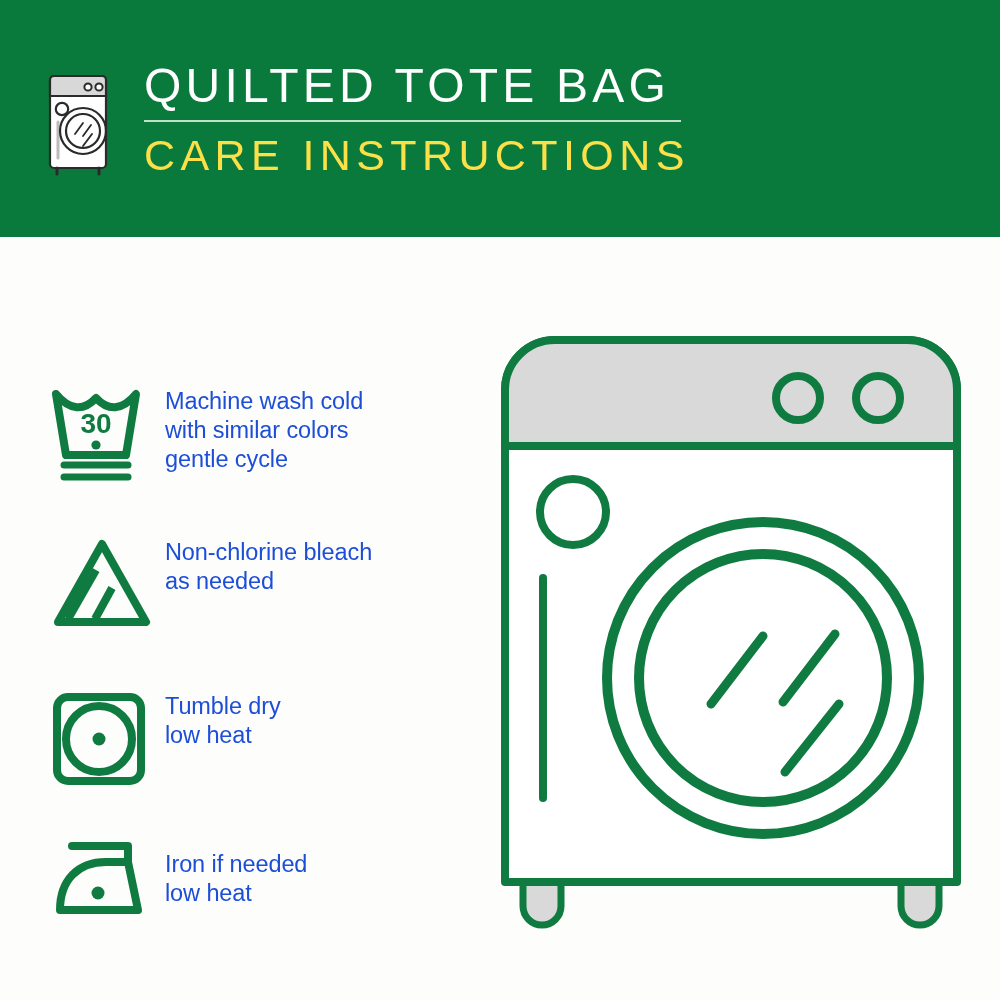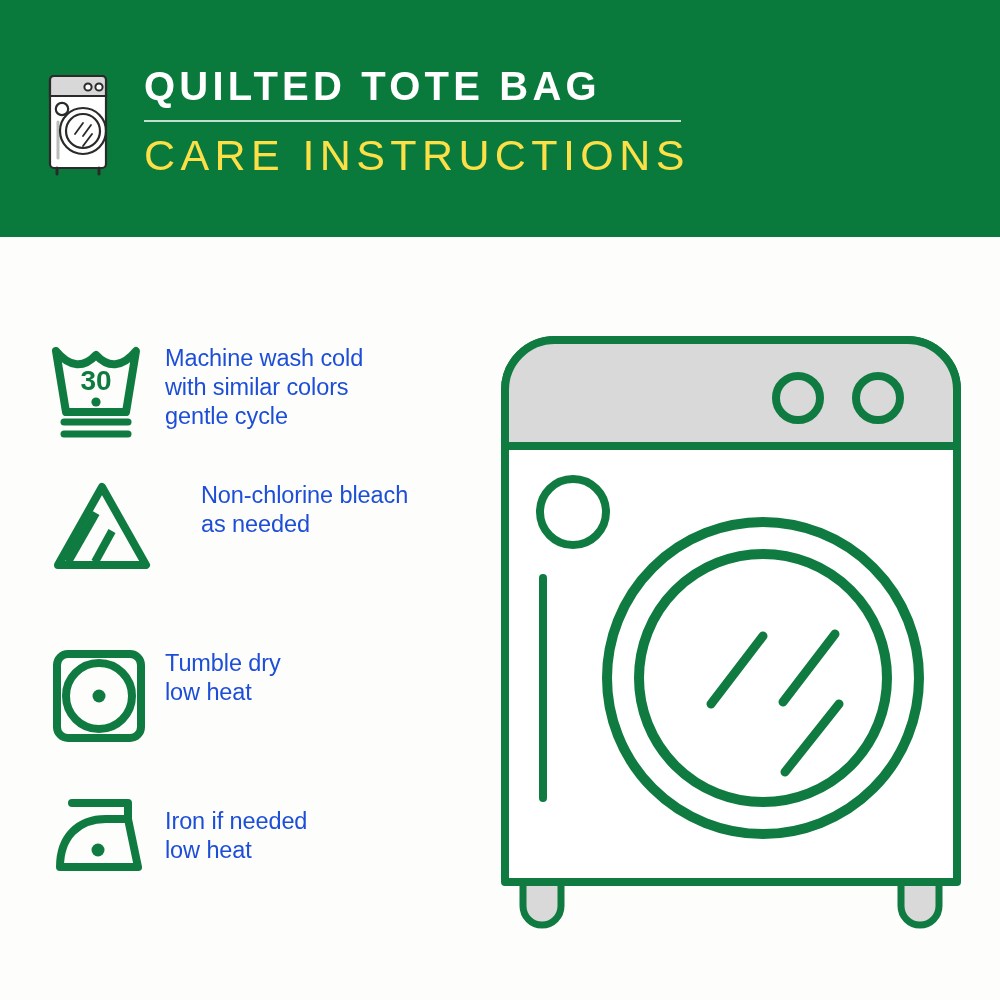--- a/index.html
+++ b/index.html
@@ -38,22 +38,22 @@
     height: 108px;
   }
   #header-text {
     position: absolute;
     left: 144px;
     top: 62px;
     width: 700px;
   }
   #title-line1 {
     color: #ffffff;
-    font-size: 40px;
-    font-weight: 700;
+    font-size: 48px;
+    font-weight: 400;
     letter-spacing: 4.2px;
     line-height: 48px;
     white-space: nowrap;
   }
   #title-rule {
     width: 537px;
     height: 2px;
     background: #bfe0cc;
     margin-top: 10px;
     margin-bottom: 8px;
@@ -74,39 +74,40 @@
     top: 237px;
     width: 480px;
     height: 763px;
   }
   .care-row {
     position: absolute;
     left: 50px;
     width: 420px;
     display: flex;
     align-items: flex-start;
+    margin-top: 43px;
   }
   .care-symbol {
     width: 115px;
     flex: 0 0 115px;
     display: flex;
     align-items: center;
     justify-content: flex-start;
   }
   .care-label {
     color: #1d4ed8;
     font-size: 23.5px;
     line-height: 29px;
     font-weight: 400;
     letter-spacing: -0.1px;
     padding-top: 2px;
     white-space: pre-line;
   }
   #row-wash   { top: 105px; }
-  #row-bleach { top: 242px; gap: 36px; }
+  #row-bleach { top: 256px; }
   #row-dry    { top: 410px; }
   #row-iron   { top: 558px; align-items: center; }
 
   
   #washer {
     position: absolute;
     left: 495px;
     top: 330px;
     width: 480px;
     height: 600px;

